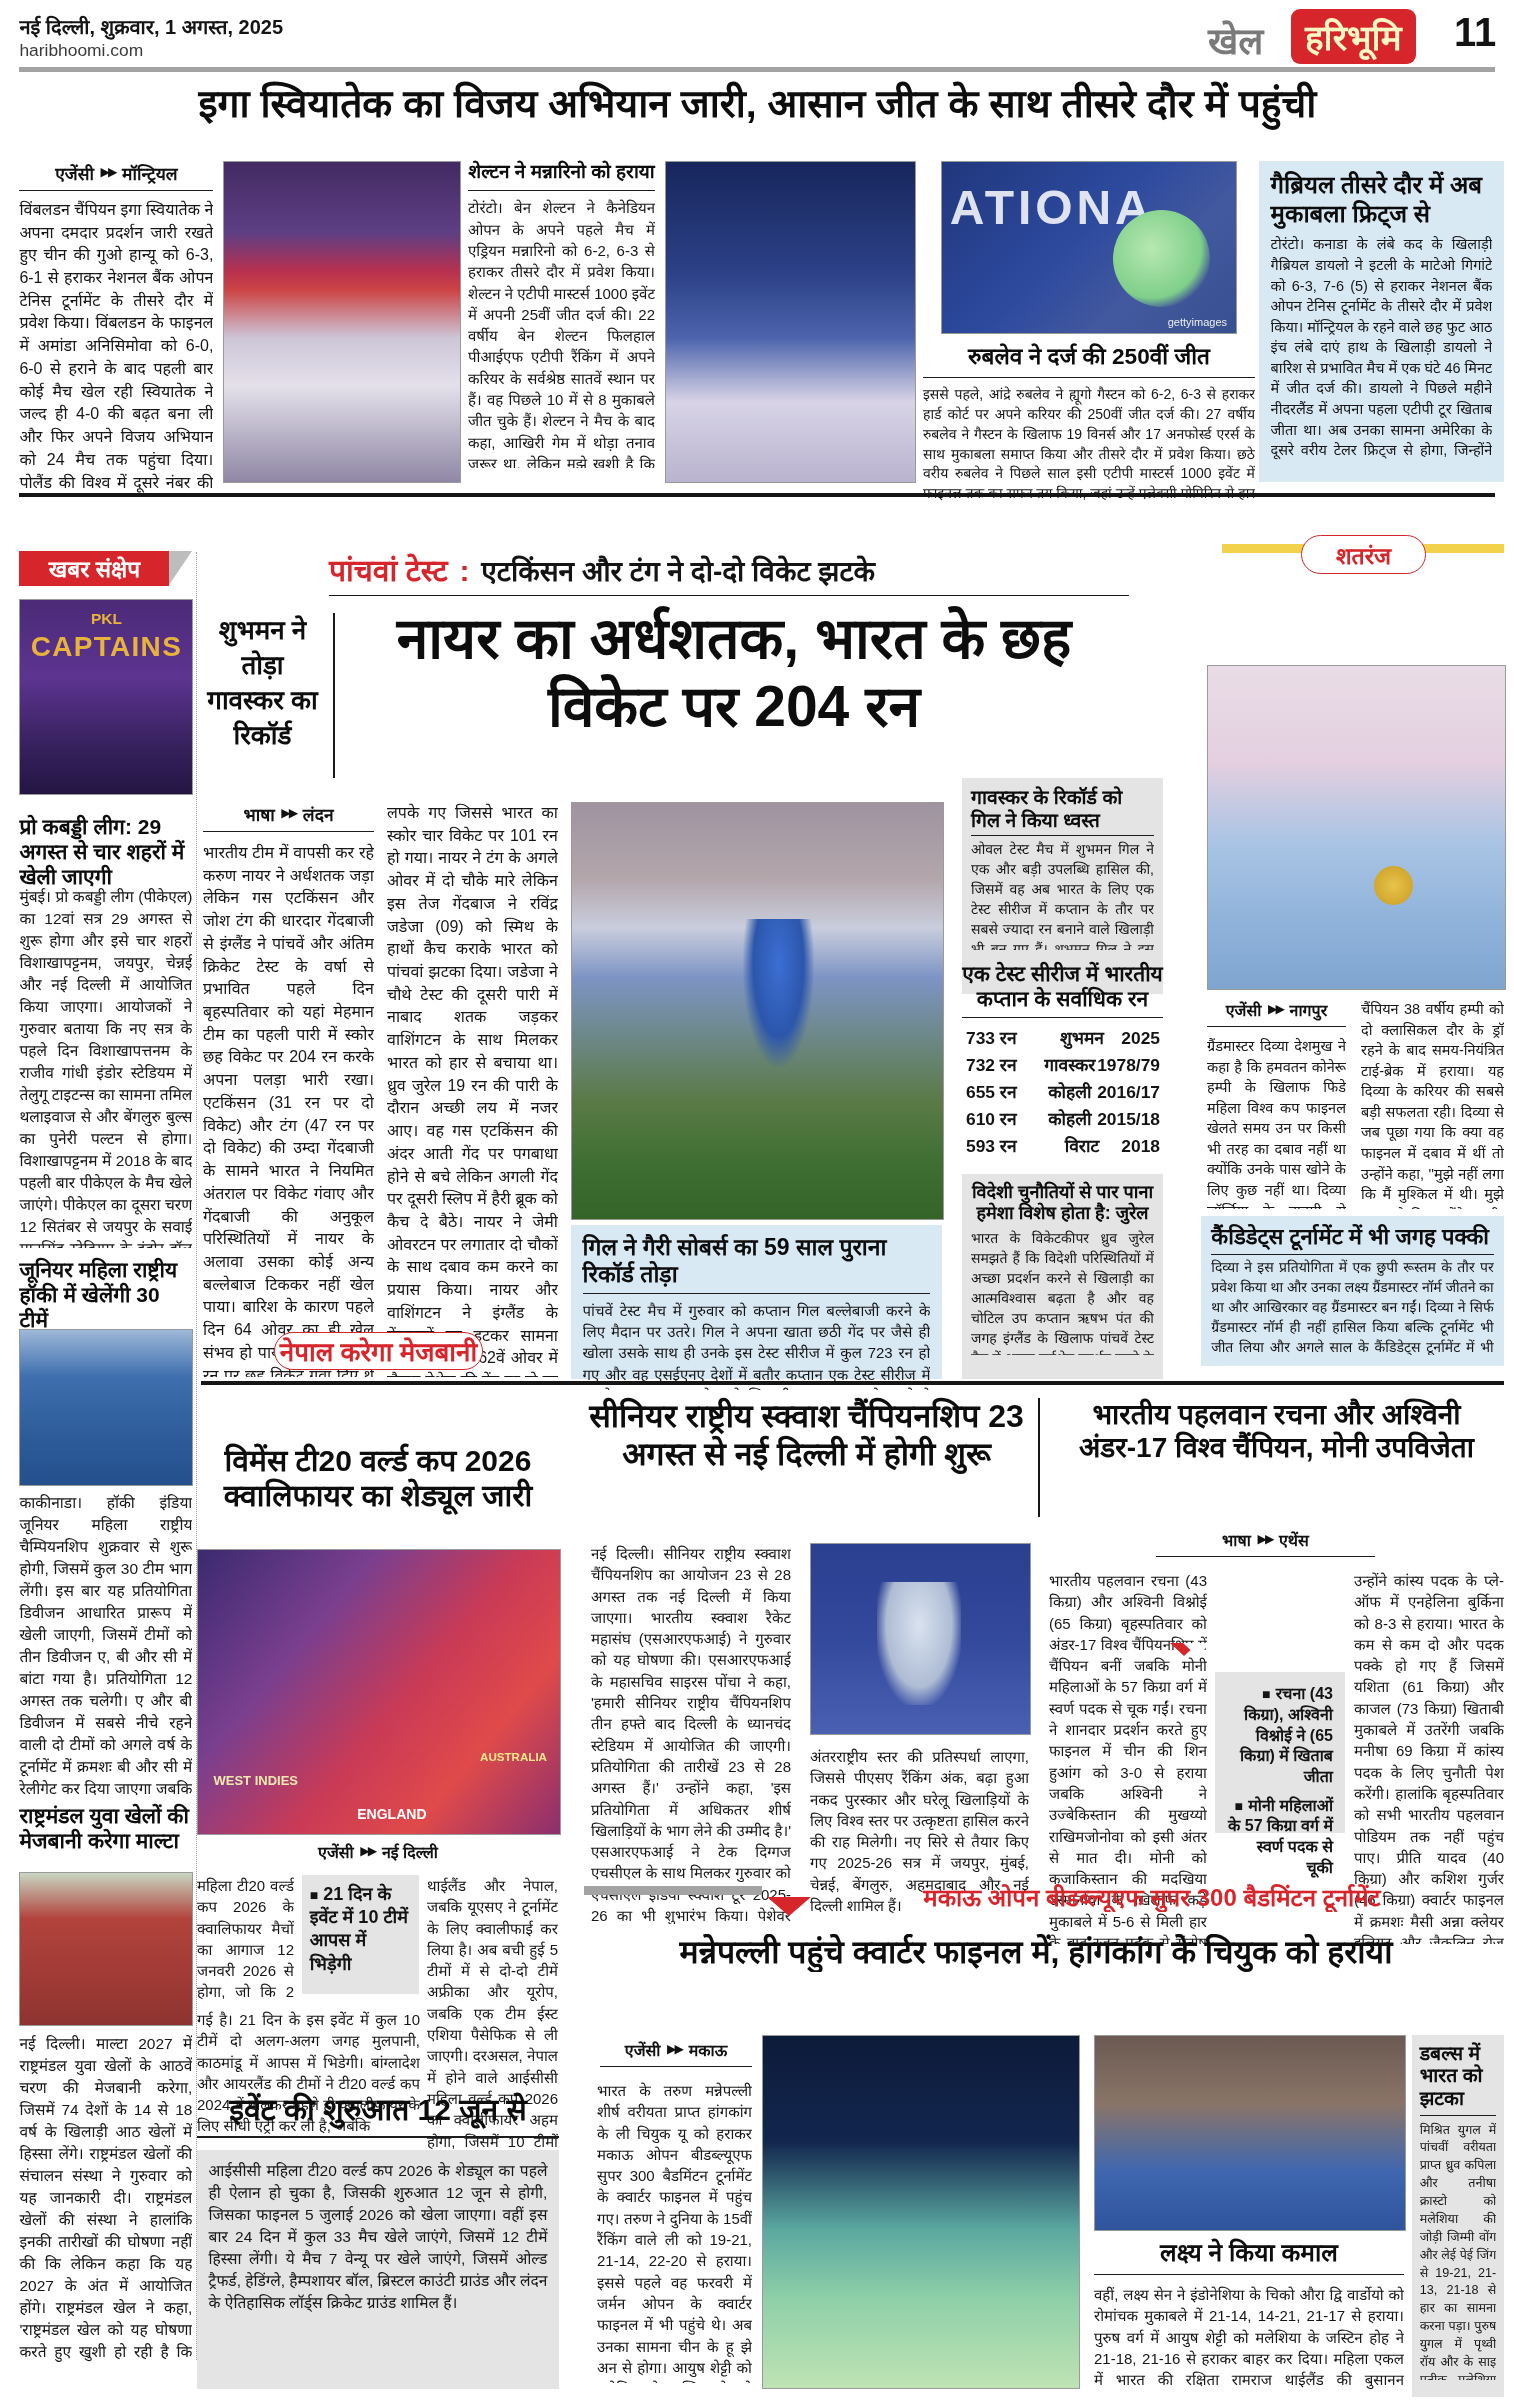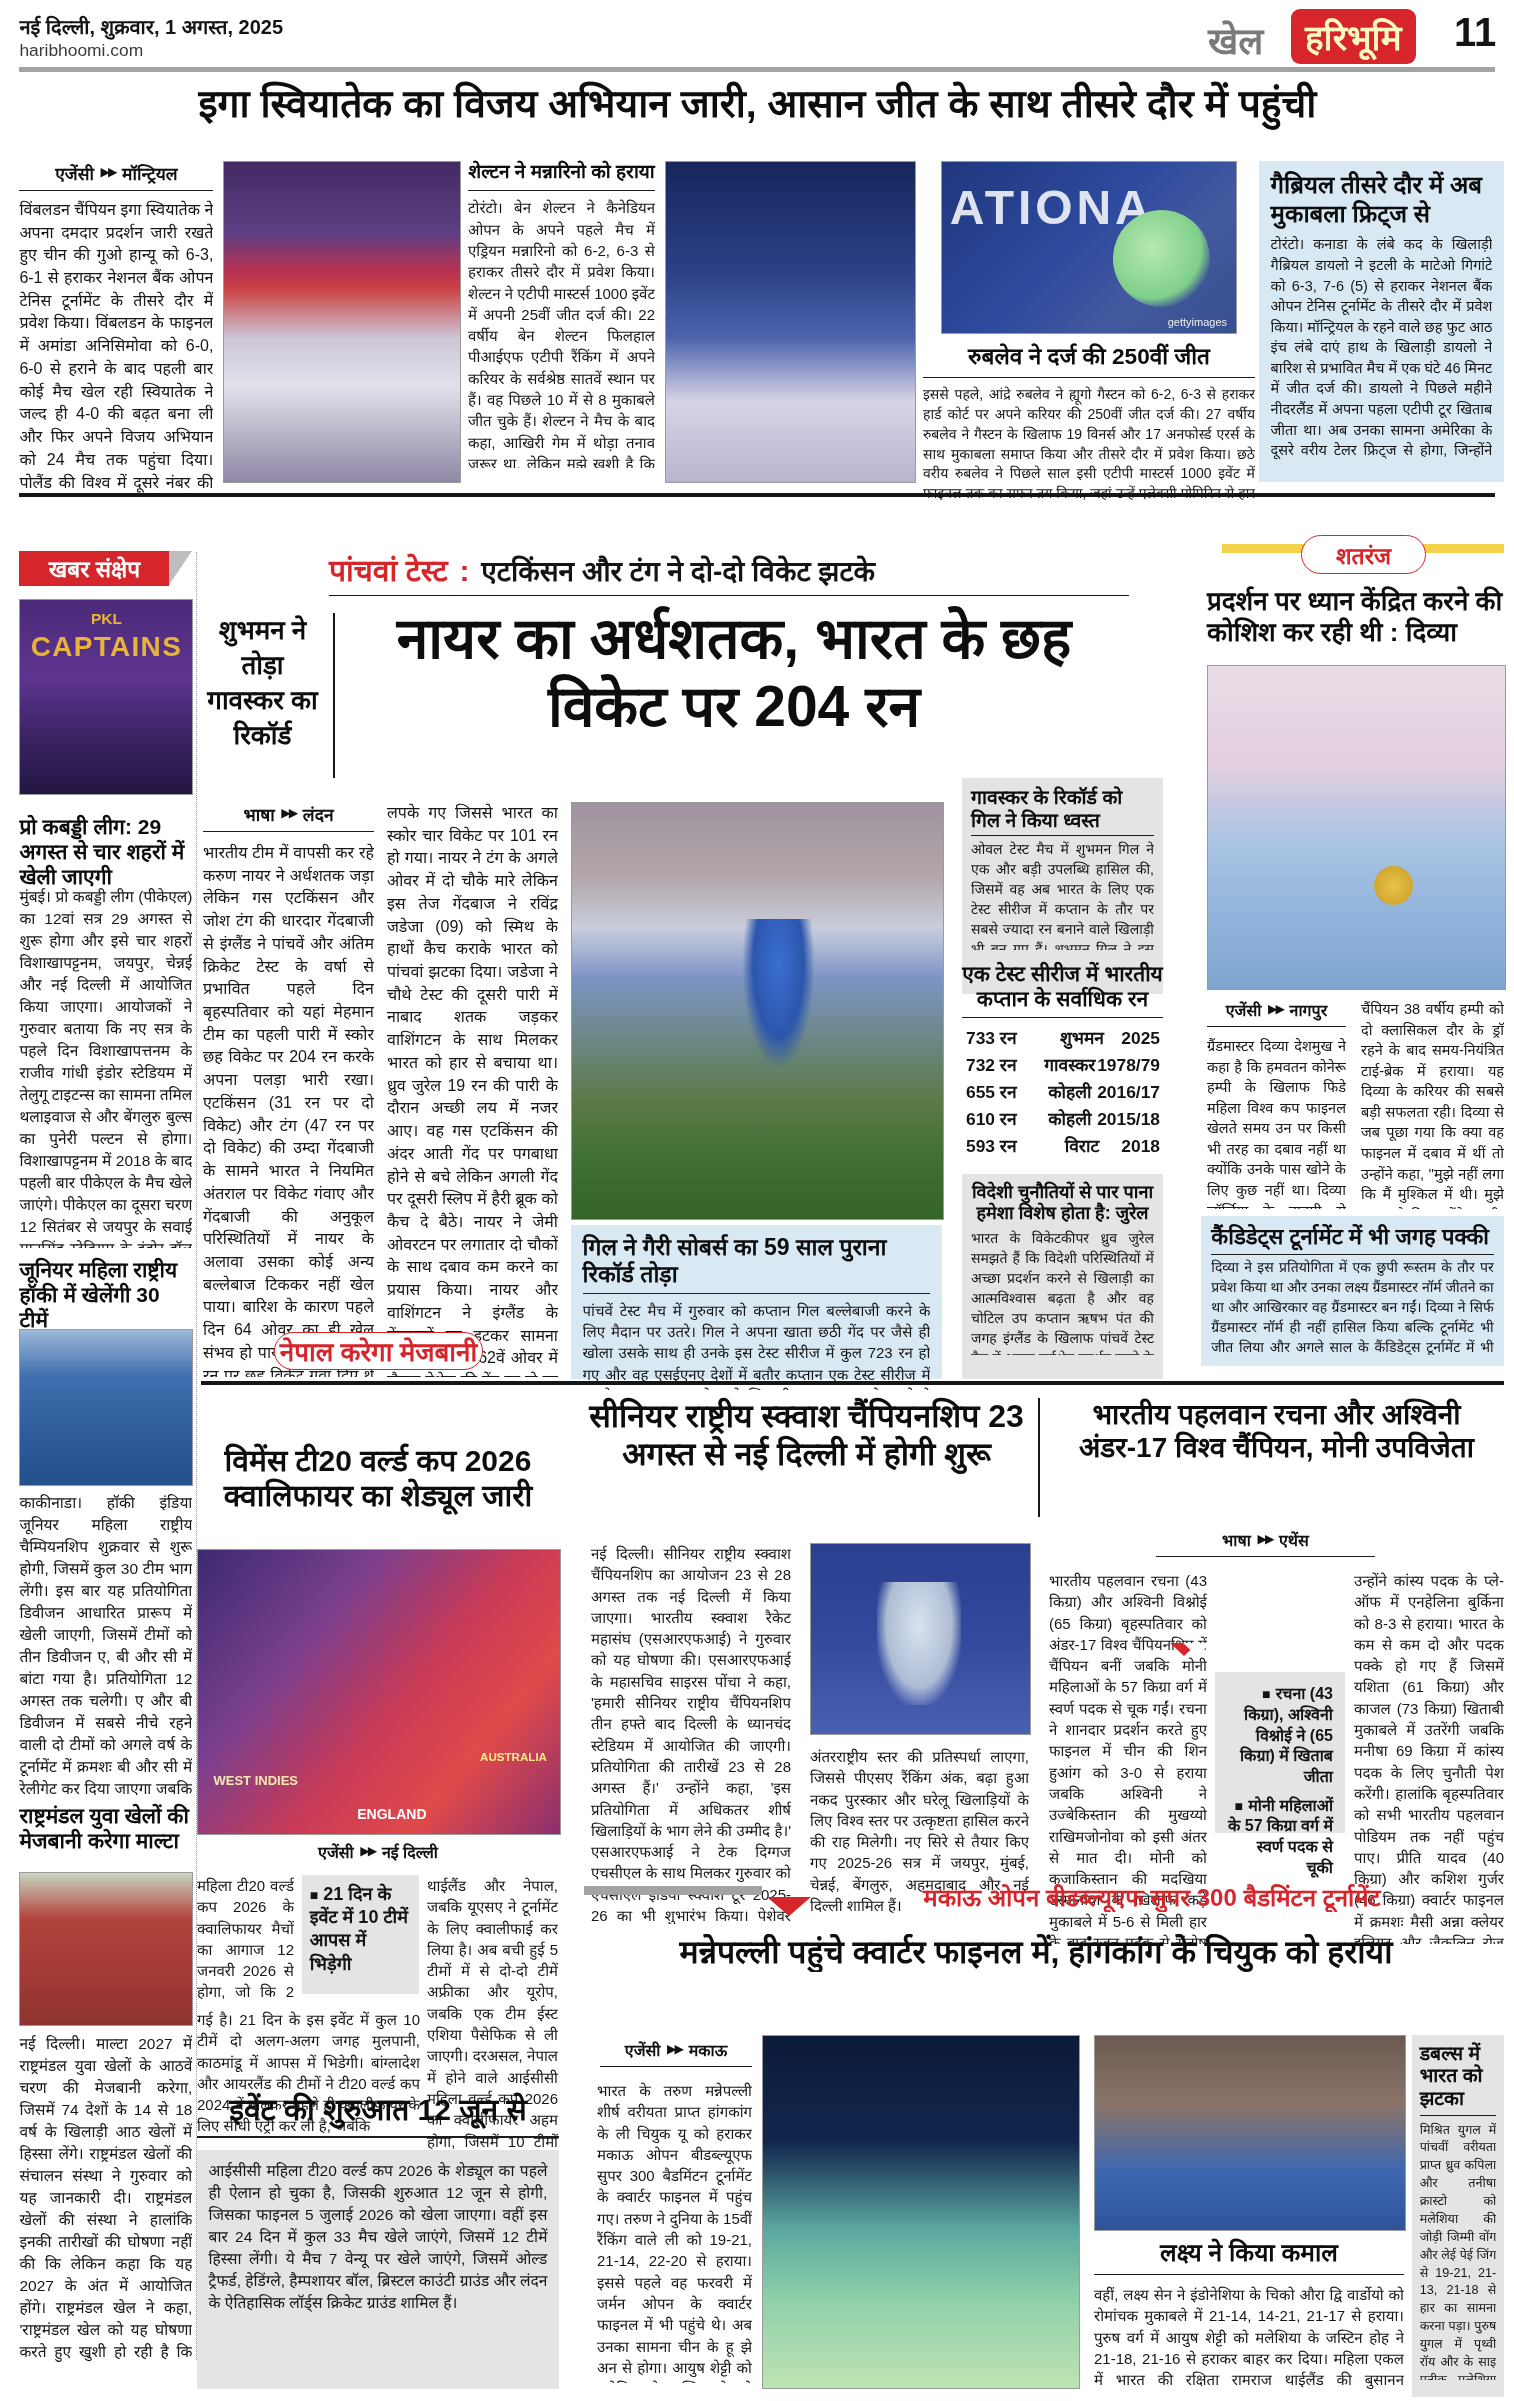--- a/index.html
+++ b/index.html
@@ -165,21 +165,20 @@
     </div>
   </div>
 
   <div class="abs gbox" style="left:962px;top:1174px;width:201px;height:205px;padding:7.7px 9px;box-sizing:border-box;">
     <div class="hl ct" style="font-size:18px;">विदेशी चुनौतियों से पार पाना हमेशा विशेष होता है: जुरेल</div>
     <div class="jt" style="margin-top:5.2px;font-size:14px;height:126px;">भारत के विकेटकीपर ध्रुव जुरेल समझते हैं कि विदेशी परिस्थितियों में अच्छा प्रदर्शन करने से खिलाड़ी का आत्मविश्वास बढ़ता है और वह चोटिल उप कप्तान ऋषभ पंत की जगह इंग्लैंड के खिलाफ पांचवें टेस्ट मैच में अपना सर्वश्रेष्ठ प्रदर्शन करने के लिए प्रतिबद्ध हैं।</div>
   </div>
 
   <div class="abs" style="left:1222px;top:544px;width:282px;height:9px;background:#f3d24b;"></div>
   <div class="abs badge" style="left:1301px;top:535px;width:123px;height:37px;font-size:23px;">शतरंज</div>
-  <div class="abs hl" style="left:1207px;top:586px;width:298px;font-size:26px;">प्रदर्शन पर ध्यान केंद्रित करने की कोशिश कर रही थी : दिव्या</div>
   <div class="abs photo" style="left:1207px;top:665px;width:297px;height:323px;background:
       linear-gradient(180deg,#e9dce6 0%,#e3cfe0 30%,#a9c4e4 55%,#8fb2da 80%,#7fa5cf 100%);overflow:hidden;">
     <span style="position:absolute;left:56%;top:62%;width:39px;height:39px;border-radius:50%;background:radial-gradient(circle,#e8c34a,#c99b23);"></span>
   </div>
   <div class="abs" style="left:1207px;top:999px;width:139px;">
     <div class="byline" style="font-size:16px;">
       <span>एजेंसी</span>
       <span class="ff">▶▶</span>
       <span>नागपुर</span>
     </div>

